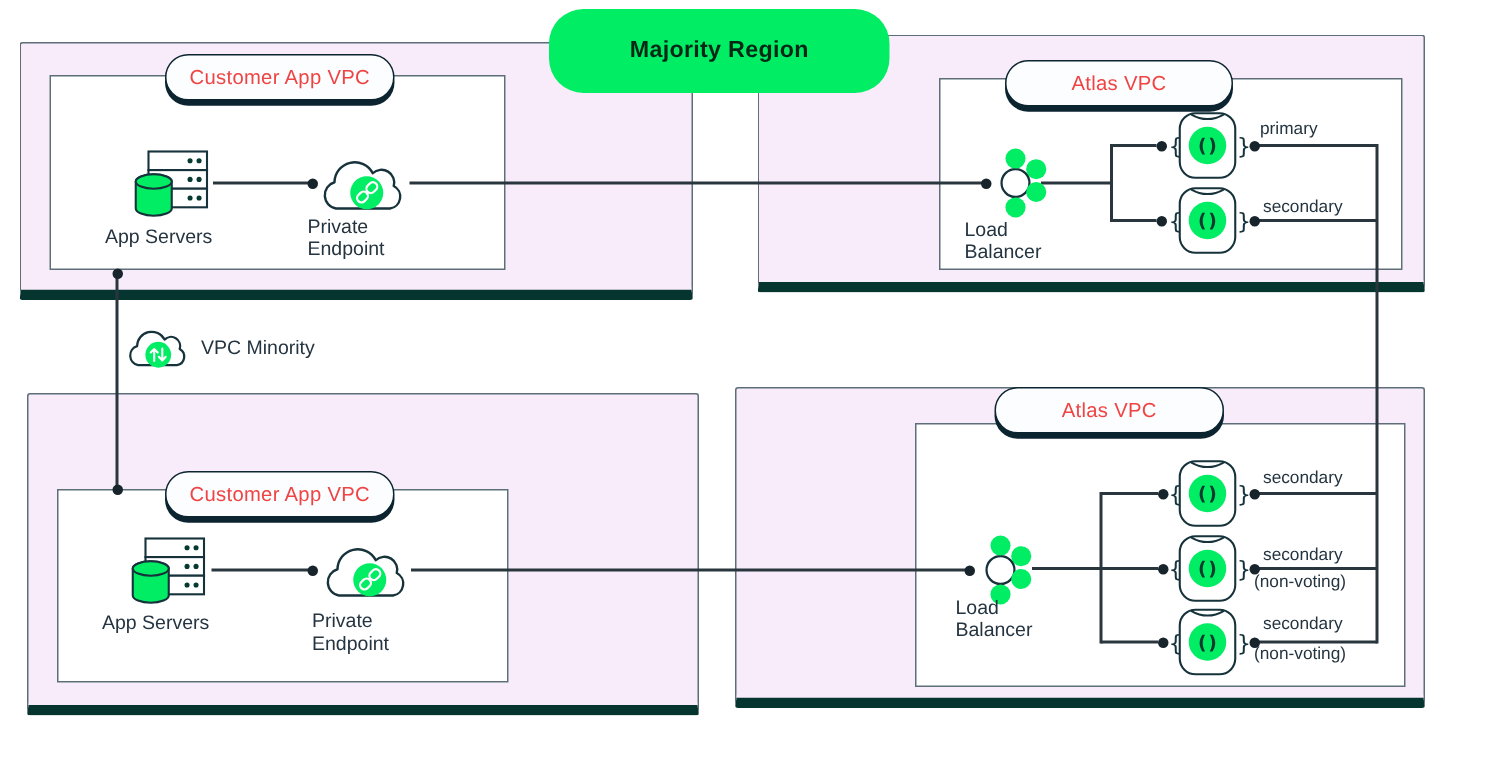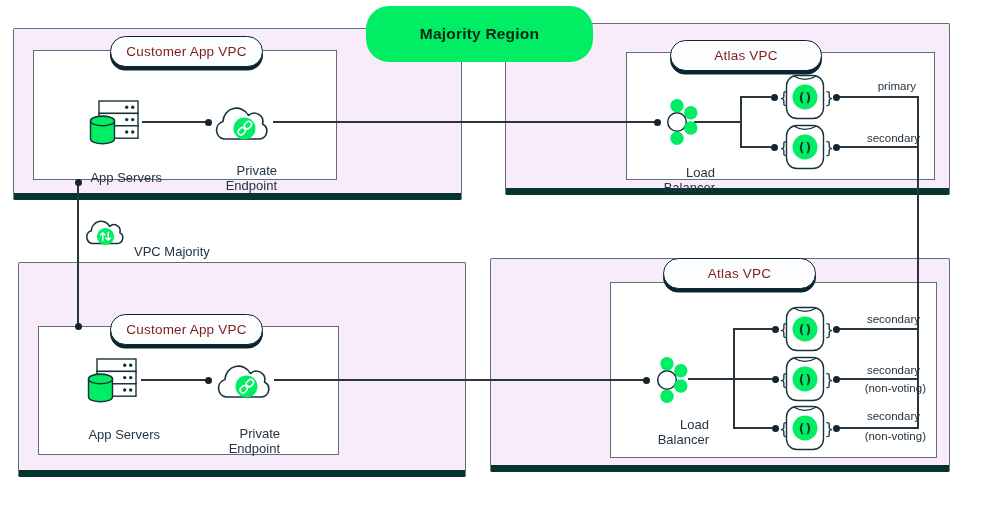--- a/index.html
+++ b/index.html
@@ -12,34 +12,34 @@
     border:1.6px solid #5d6e78; border-bottom:7px solid #063530; border-radius:2px; z-index:1;
   }
   .inner {
     position:absolute; background:#ffffff; box-sizing:border-box;
     border:1.5px solid #5d6e78; z-index:2;
   }
   .vpc-pill {
     position:absolute; z-index:5; background:#fcfdff; box-sizing:border-box;
     border:1.8px solid #0b2430; border-radius:17px; box-shadow:0 3.5px 0 #0b2430;
     display:flex; align-items:center; justify-content:center;
-    font-size:13.5px; color:#7f1d1d; letter-spacing:0.2px;
+    font-size:13.5px; color:#ef4444; letter-spacing:0.2px;
   }
   .badge {
     position:absolute; z-index:6; background:#00ED64; border-radius:23px;
     display:flex; align-items:center; justify-content:center;
     font-weight:bold; font-size:15.5px; color:#032816; letter-spacing:0.2px;
   }
   .hline, .vline { position:absolute; background:#2a363e; z-index:3; }
   .hline { height:1.6px; }
   .vline { width:1.6px; }
   .dot { position:absolute; width:7px; height:7px; border-radius:50%; background:#18242c; z-index:4; }
   .icon { position:absolute; z-index:4; overflow:visible; }
-  .lbl { position:absolute; color:#243440; text-align:right; z-index:4; }
-  .lbl.m { font-size:13px; line-height:1.18;margin-top:20px; }
+  .lbl { position:absolute; color:#243440; text-align:left; z-index:4; }
+  .lbl.m { font-size:13px; line-height:1.18; }
   .lbl.s { font-size:11.5px; line-height:1.3; }
 </style>
 </head>
 <body>
 
 <svg width="0" height="0" style="position:absolute" aria-hidden="true">
   <defs>
     <symbol id="sym-app" viewBox="0 0 54 48">
       <g fill="#fff" stroke="#16323b" stroke-width="1.4">
         <rect x="11" y="3" width="39" height="12.4"></rect>
@@ -183,21 +183,21 @@
 
   <div class="vpc-pill" style="left:110px;top:36px;width:153px;height:31px">Customer App VPC</div>
   <div class="vpc-pill" style="left:670px;top:40px;width:152px;height:31px">Atlas VPC</div>
   <div class="vpc-pill" style="left:110px;top:314px;width:153px;height:31px">Customer App VPC</div>
   <div class="vpc-pill" style="left:663px;top:258px;width:153px;height:31px">Atlas VPC</div>
 
   <div class="badge" style="left:366px;top:6px;width:227px;height:56px">Majority Region</div>
 
   <div class="lbl m" style="left:70px;top:150px;width:92px">App Servers</div>
   <div class="lbl m" style="left:205px;top:143px;width:72px">Private Endpoint</div>
-  <div class="lbl m" style="left:134px;top:224px;white-space:nowrap;text-align:left">VPC Majority</div>
+  <div class="lbl m" style="left:134px;top:224px;white-space:nowrap;text-align:left">VPC Minority</div>
   <div class="lbl m" style="left:643px;top:145px;width:72px">Load Balancer</div>
   <div class="lbl m" style="left:68px;top:407px;width:92px">App Servers</div>
   <div class="lbl m" style="left:208px;top:406px;width:72px">Private Endpoint</div>
   <div class="lbl m" style="left:637px;top:397px;width:72px">Load Balancer</div>
 
   <div class="lbl s" style="left:840px;top:79px;width:76px">primary</div>
   <div class="lbl s" style="left:842px;top:131px;width:78px">secondary</div>
   <div class="lbl s" style="left:842px;top:312px;width:78px">secondary</div>
   <div class="lbl s" style="left:842px;top:363px;width:78px">secondary</div>
   <div class="lbl s" style="left:836px;top:381px;width:90px">(non-voting)</div>

